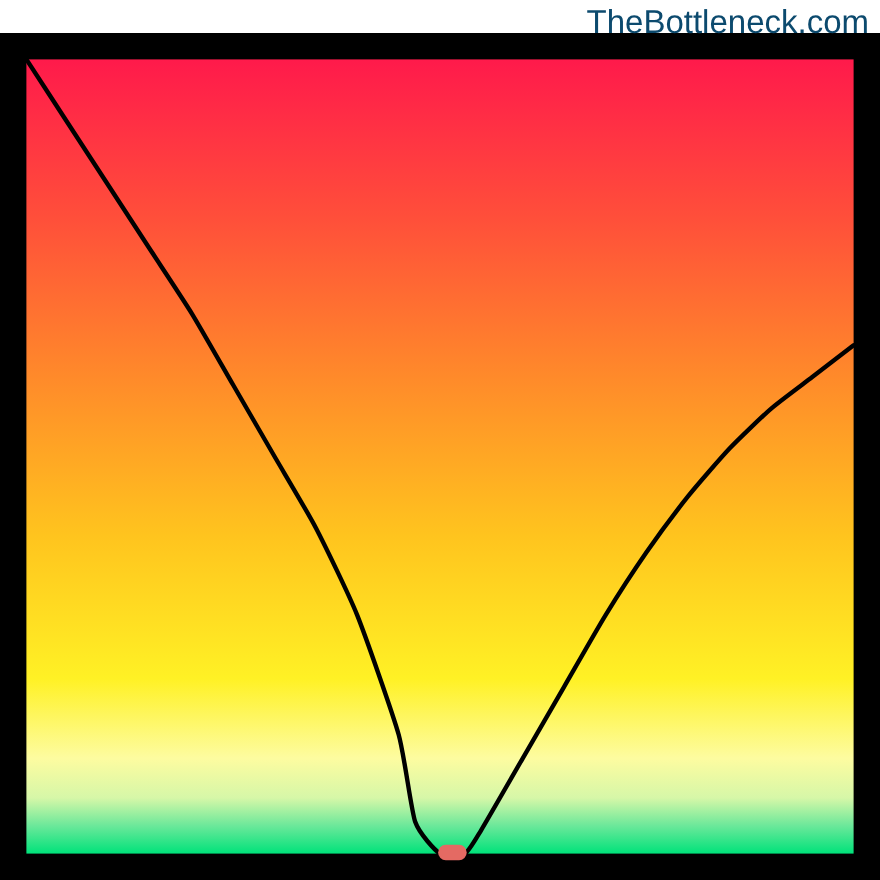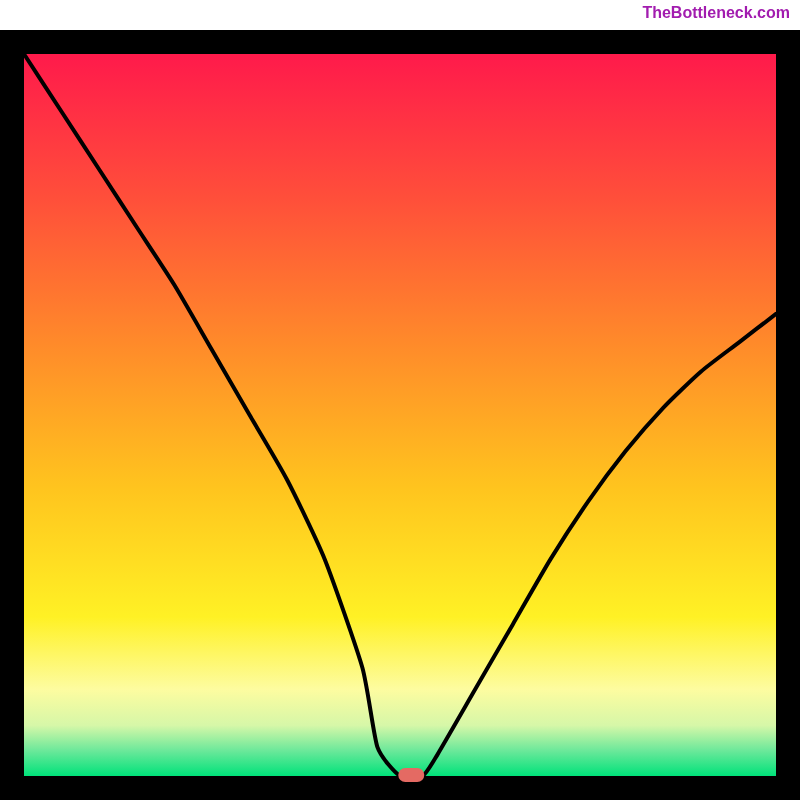--- a/index.html
+++ b/index.html
@@ -10,23 +10,23 @@
   }
   .chart-wrap {
     width: 800px;
     height: 800px;
     position: relative;
   }
   .watermark {
     position: absolute;
     top: 4px;
     right: 10px;
-    font-size: 16px;
-    color: #a21caf;
-    font-weight: 700;
+    font-size: 30px;
+    color: #0c4a6e;
+    font-weight: 400;
     z-index: 10;
   }
   svg {
     display: block;
   }
 </style>
 </head>
 <body>
 
 <div class="chart-wrap">

